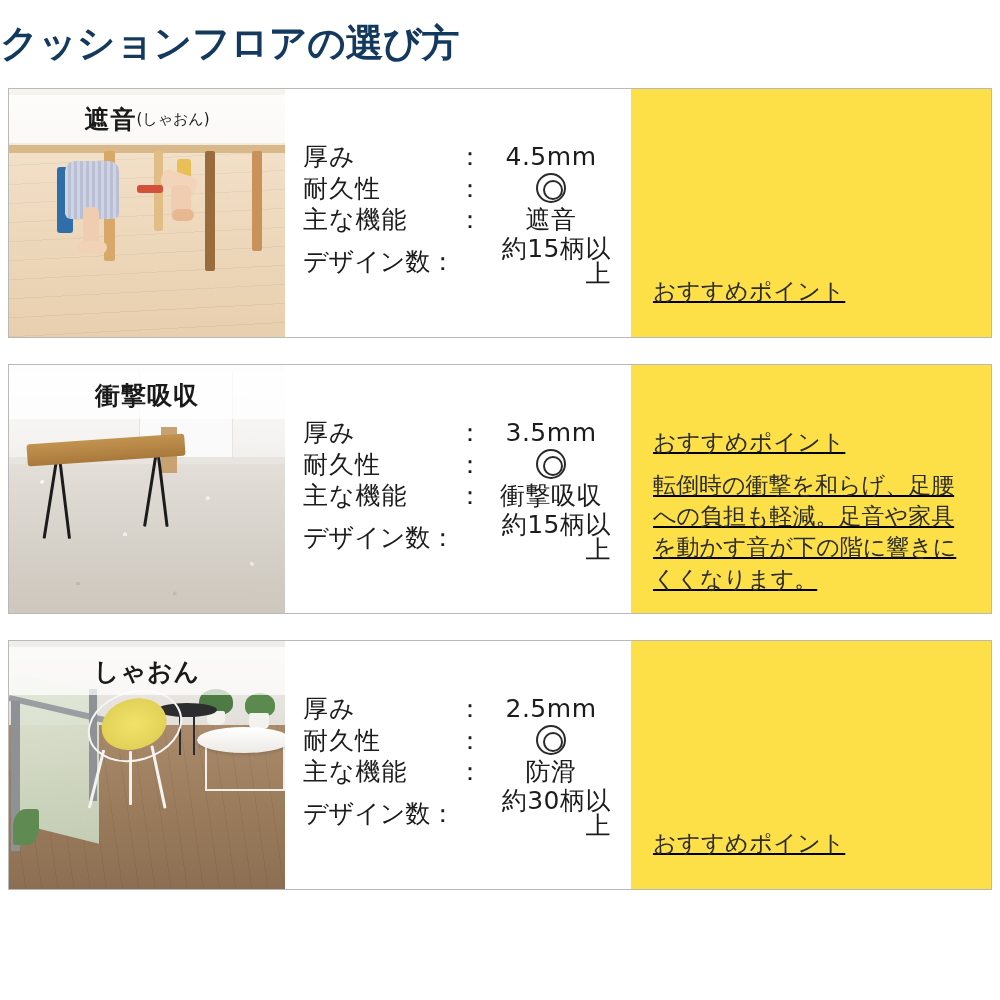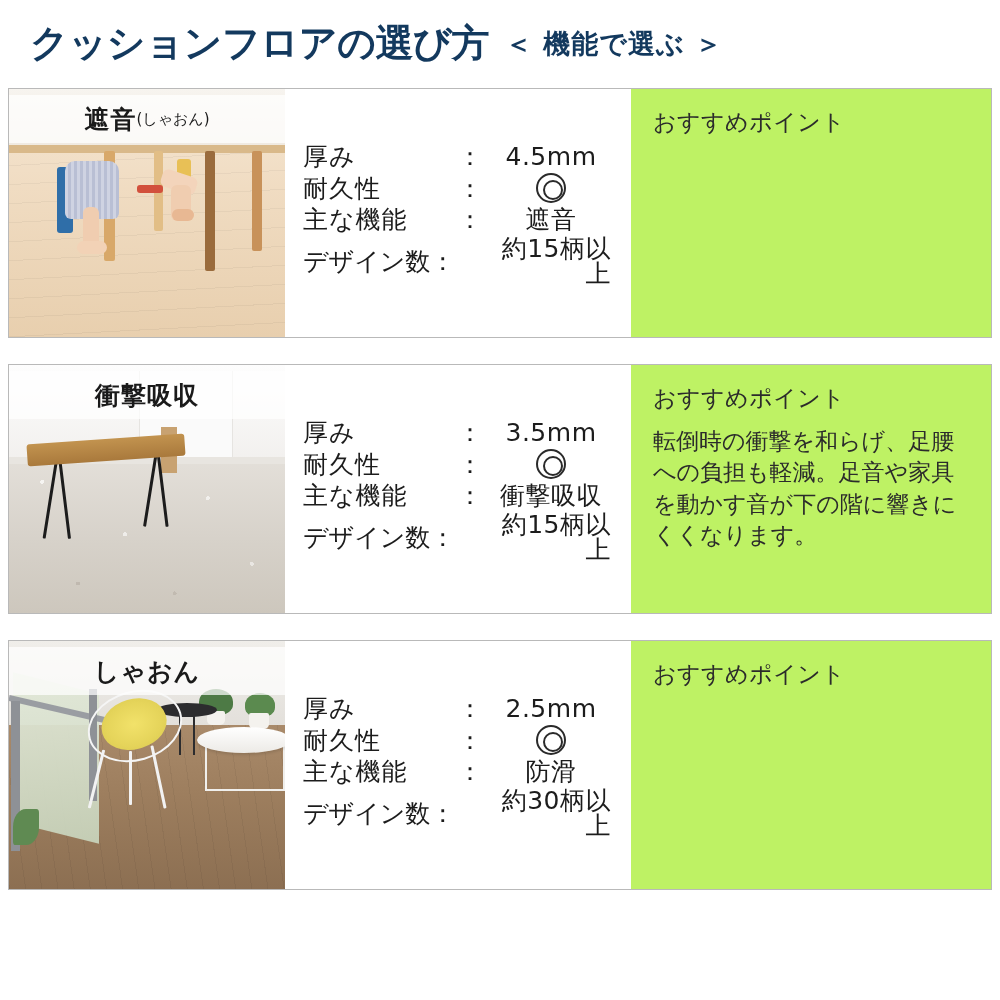--- a/index.html
+++ b/index.html
@@ -20,21 +20,20 @@
   }
 
   
   .header {
     position: absolute;
     left: 0; top: 0;
     width: 816px;
     height: 86px;
     display: flex;
     align-items: center;
-    padding-left: 30px;
   }
   .title-main {
     font-size: 38px;
     font-weight: bold;
     color: #13395e;
     letter-spacing: -0.5px;
     line-height: 1;
     white-space: nowrap;
   }
   .title-sub {
@@ -281,25 +280,26 @@
     position: absolute;
     left: 5px; top: 5px;
     width: 16px; height: 16px;
     border: 2px solid #2a2a2a;
     border-radius: 50%;
   }
 
   
   .recommend {
     flex: 1;
-    background: #bef264;
+    background: #fde047;
     padding: 22px 20px 18px 22px;
     display: flex;
     flex-direction: column;
-    justify-content: flex-start;
+    justify-content: flex-end;
+    text-decoration: underline;
   }
   .rec-head {
     font-size: 23px;
     color: #2b2b2b;
     margin-bottom: 16px;
     letter-spacing: 0.5px;
     line-height: 1;
   }
   .rec-body {
     font-size: 24px;
@@ -309,21 +309,20 @@
   }
   .rec-body.tight { font-size: 23px; line-height: 1.36; }
 </style>
 </head>
 <body>
 
 <div class="page">
 
   <div class="header">
     <span class="title-main">クッションフロアの選び方</span>
-    <span class="title-sub">＜ 機能で選ぶ ＞</span>
   </div>
 
   <div class="cards">
 
     <div class="card">
 
       <div class="photo">
         <div class="photo-canvas">
           <div class="ph1-bg"></div>
           <div class="ph1-wall"></div>

